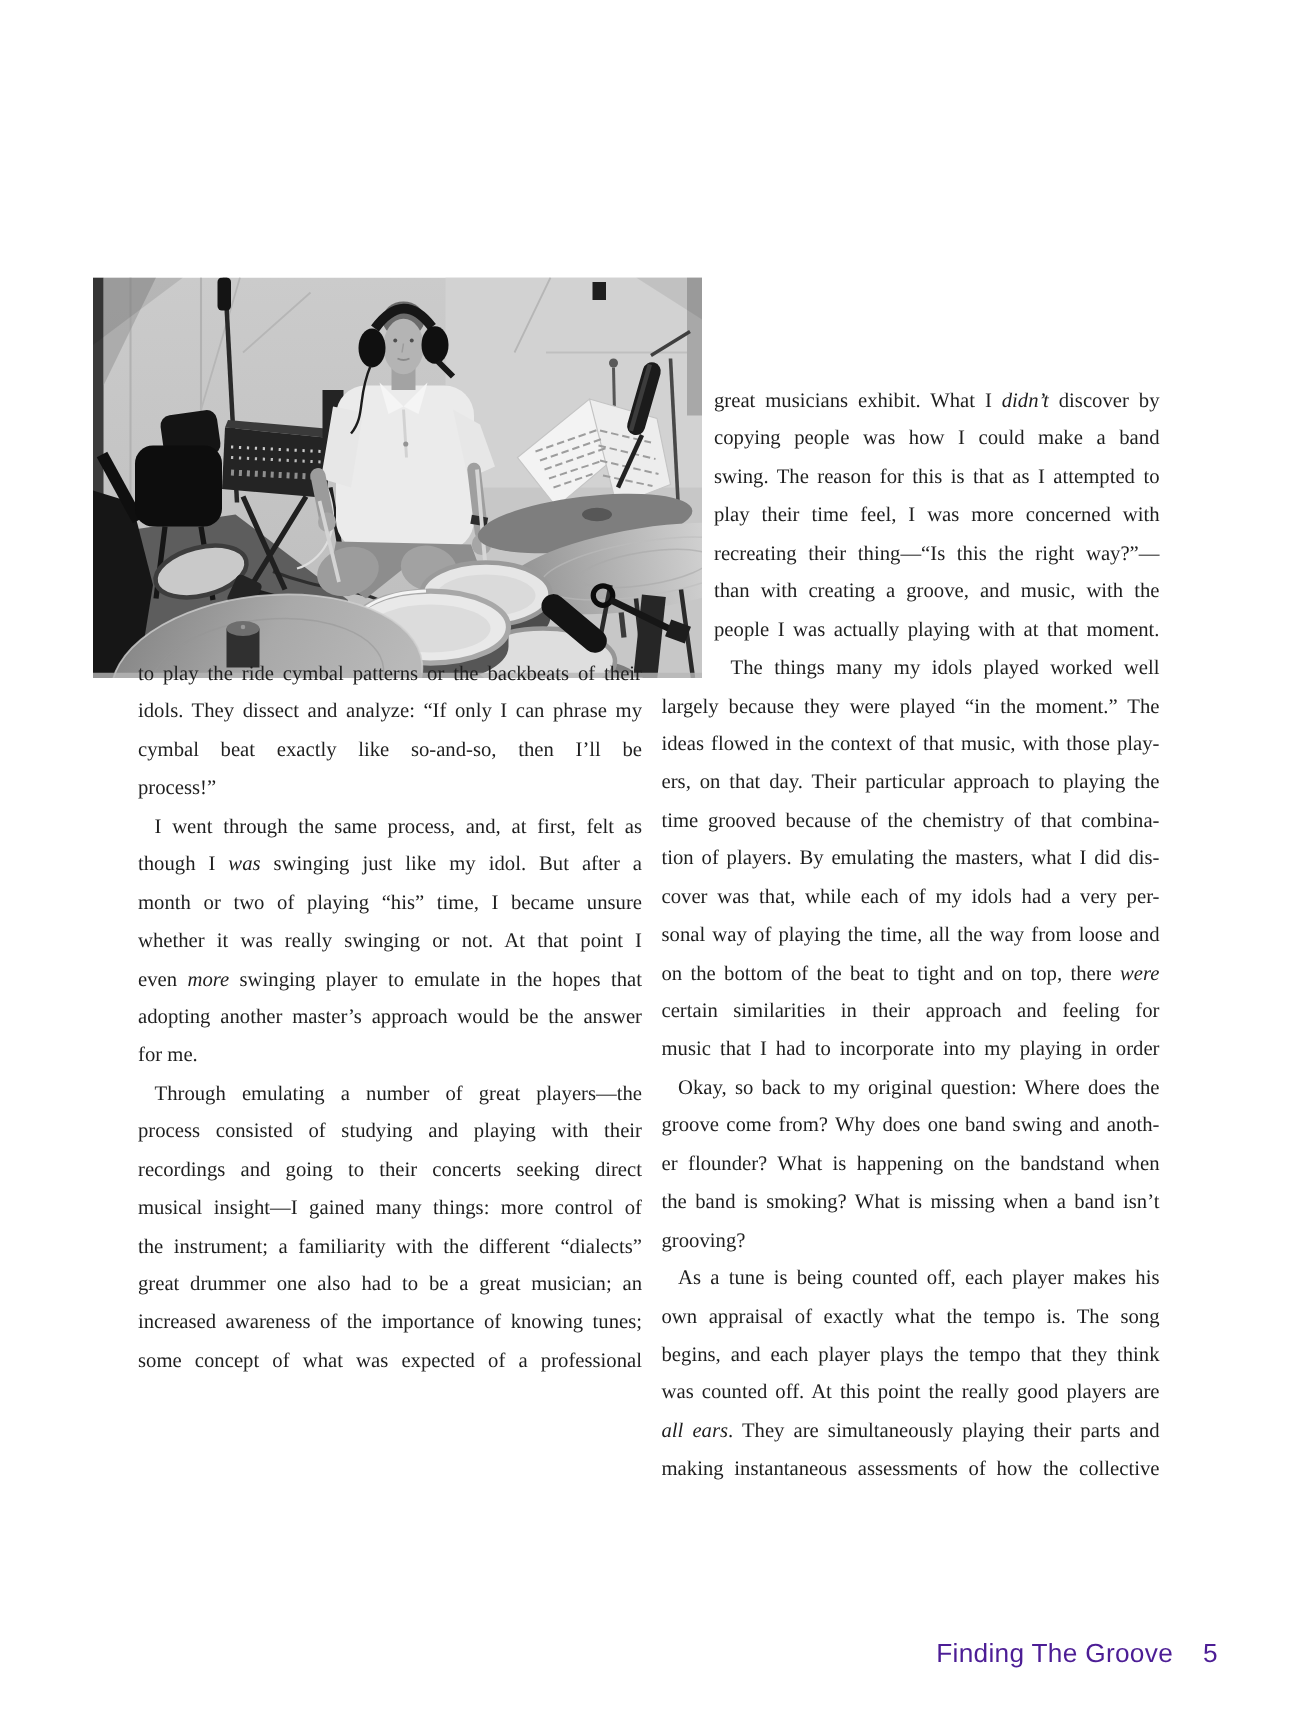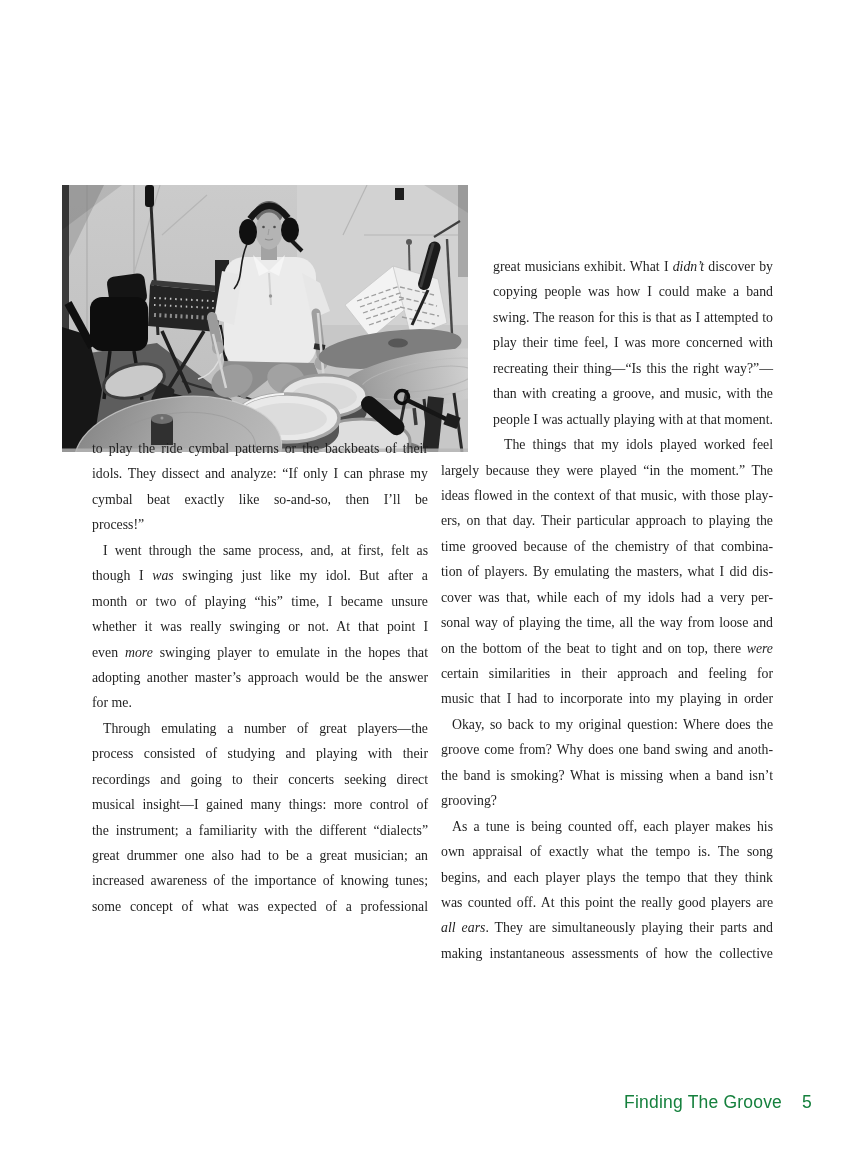--- a/index.html
+++ b/index.html
@@ -16,25 +16,25 @@
   .line {
     height:25.45px; line-height:25.45px;
     text-align:justify; text-align-last:justify;
     overflow:visible;
   }
   .line.end { text-align-last:left; }
   .line.indent { text-indent:11px; }
   .line i { font-style:italic; }
   #left-col  { left:92px;  top:436px; width:336px; }
   #right-col { left:441px; top:254px; width:332px; }
-  .beside-block .line { margin-left:52px; }
+  .beside-block .line { margin-left:35px; }
   .footer {
     position:absolute; top:1092px; right:52px; height:24px;
     font-family:"Liberation Sans", sans-serif; font-size:17.5px;
-    letter-spacing:0.2px; color:#15803d; white-space:nowrap;
+    letter-spacing:0.2px; color:#4c1d95; white-space:nowrap;
   }
   .footer .num { margin-left:20px; }
 </style>
 </head>
 <body>
 
 <div class="page">
 
   <figure class="photo" aria-label="Black-and-white photo of a drummer wearing headphones and a white polo shirt, seated at a drum kit in a recording studio with a music stand, mixer, microphones and cymbals">
     <svg viewBox="0 0 406 267" preserveAspectRatio="none">
@@ -245,35 +245,36 @@
 
   <div id="right-col" class="col">
     <div class="beside-block">
         <div class="line">great musicians exhibit. What I <i>didn’t</i> discover by</div>
         <div class="line">copying people was how I could make a band</div>
         <div class="line">swing. The reason for this is that as I attempted to</div>
         <div class="line">play their time feel, I was more concerned with</div>
         <div class="line">recreating their thing—“Is this the right way?”—</div>
         <div class="line">than with creating a groove, and music, with the</div>
         <div class="line">people I was actually playing with at that moment.</div>
-        <div class="line indent">The things that my idols played worked feel</div>
+        <div class="line indent">The things many my idols played worked well</div>
       </div>
     <div class="below-block">
         <div class="line">largely because they were played “in the moment.” The</div>
         <div class="line">ideas flowed in the context of that music, with those play-</div>
         <div class="line">ers, on that day. Their particular approach to playing the</div>
         <div class="line">time grooved because of the chemistry of that combina-</div>
         <div class="line">tion of players. By emulating the masters, what I did dis-</div>
         <div class="line">cover was that, while each of my idols had a very per-</div>
         <div class="line">sonal way of playing the time, all the way from loose and</div>
         <div class="line">on the bottom of the beat to tight and on top, there <i>were</i></div>
         <div class="line">certain similarities in their approach and feeling for</div>
         <div class="line">music that I had to incorporate into my playing in order</div>
         <div class="line indent">Okay, so back to my original question: Where does the</div>
         <div class="line">groove come from? Why does one band swing and anoth-</div>
+        <div class="line">er flounder? What is happening on the bandstand when</div>
         <div class="line">the band is smoking? What is missing when a band isn’t</div>
         <div class="line end">grooving?</div>
         <div class="line indent">As a tune is being counted off, each player makes his</div>
         <div class="line">own appraisal of exactly what the tempo is. The song</div>
         <div class="line">begins, and each player plays the tempo that they think</div>
         <div class="line">was counted off. At this point the really good players are</div>
         <div class="line"><i>all ears</i>. They are simultaneously playing their parts and</div>
         <div class="line">making instantaneous assessments of how the collective</div>
       </div>
   </div>

